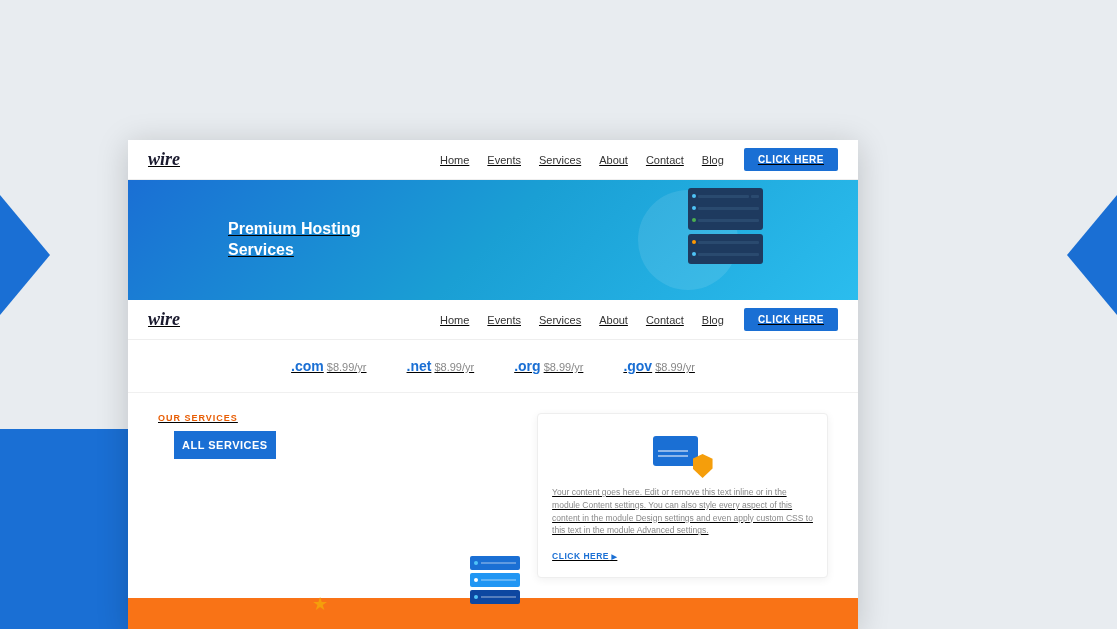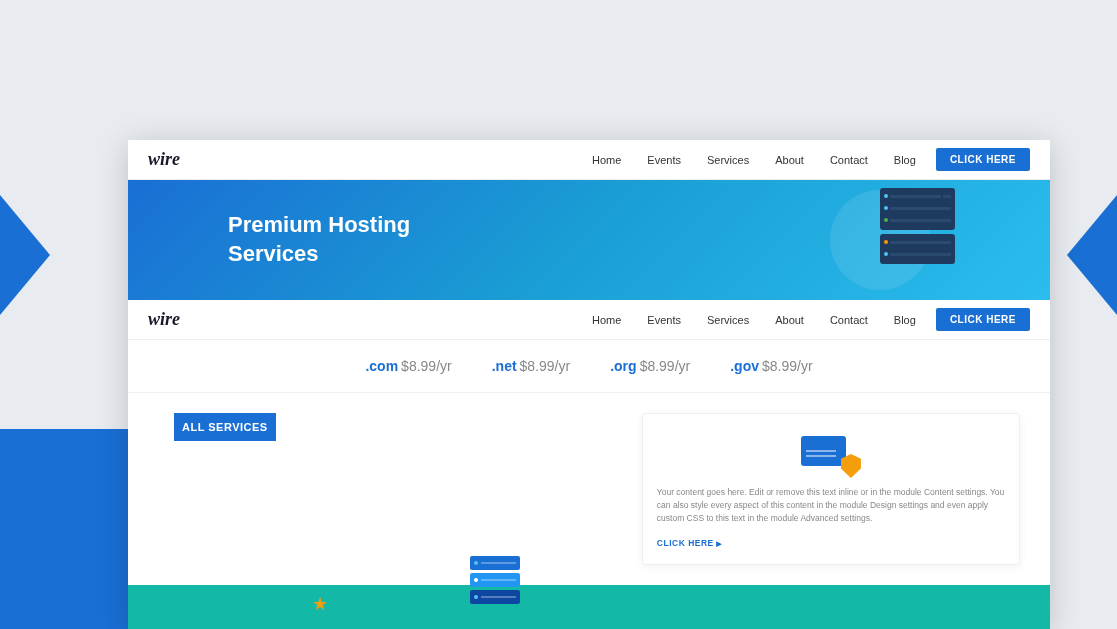--- a/index.html
+++ b/index.html
@@ -34,26 +34,27 @@
       border-bottom: 60px solid transparent;
       border-right: 50px solid #1a6fd4;
       z-index: 5;
     }
 
     
     .browser-window {
       position: absolute;
       left: 128px;
       top: 140px;
-      width: 922px;
+      width: 730px;
       height: 490px;
-      background: #14b8a6;
+      background: #f97316;
       box-shadow: 0 4px 30px rgba(0,0,0,0.18);
       overflow: hidden;
       z-index: 10;
+      text-decoration: underline;
     }
 
     
     .navbar {
       display: flex;
       align-items: center;
       padding: 0 20px;
       height: 40px;
       background: #fff;
       border-bottom: 1px solid #eee;
@@ -61,21 +62,21 @@
     .navbar-logo {
       font-family: 'Georgia', serif;
       font-style: italic;
       font-size: 18px;
       color: #1a1a2e;
       font-weight: bold;
       margin-right: auto;
     }
     .navbar-links {
       display: flex;
-      gap: 26px;
+      gap: 18px;
       align-items: center;
       font-size: 11px;
       color: #333;
     }
     .navbar-links a {
       text-decoration: none;
       color: #333;
       font-size: 11px;
     }
     .navbar-btn {
@@ -99,21 +100,21 @@
       position: relative;
       display: flex;
       align-items: center;
       overflow: hidden;
     }
     .hero-text {
       padding-left: 100px;
       z-index: 2;
     }
     .hero-title {
-      font-size: 22px;
+      font-size: 16px;
       font-weight: bold;
       color: #fff;
       line-height: 1.3;
     }
     .hero-circle {
       position: absolute;
       right: 120px;
       top: 10px;
       width: 100px;
       height: 100px;
@@ -182,21 +183,21 @@
     }
     .domain-ext {
       font-size: 14px;
       font-weight: bold;
       color: #1a1a2e;
     }
     .domain-ext .tld {
       color: #1a6fd4;
     }
     .domain-price {
-      font-size: 14px;
+      font-size: 11px;
       color: #888;
     }
 
     
     .services-section {
       display: flex;
       padding: 20px 30px;
       gap: 30px;
       background: #fff;
     }
@@ -438,20 +439,21 @@
       <span class="domain-price">$8.99/yr</span>
     </div>
     <div class="domain-item">
       <span class="domain-ext"><span class="tld">.gov</span></span>
       <span class="domain-price">$8.99/yr</span>
     </div>
   </div>
 
   <div class="services-section">
     <div class="services-left">
+      <div class="services-label">OUR SERVICES</div>
       <button class="services-btn">ALL SERVICES</button>
     </div>
     <div class="services-right">
       <div class="service-card">
         <div class="service-icon-area">
           <div class="icon-server-shield">
             <div class="srv">
               <div class="srv-lines">
                 <div class="srv-line-h"></div>
                 <div class="srv-line-h"></div>

